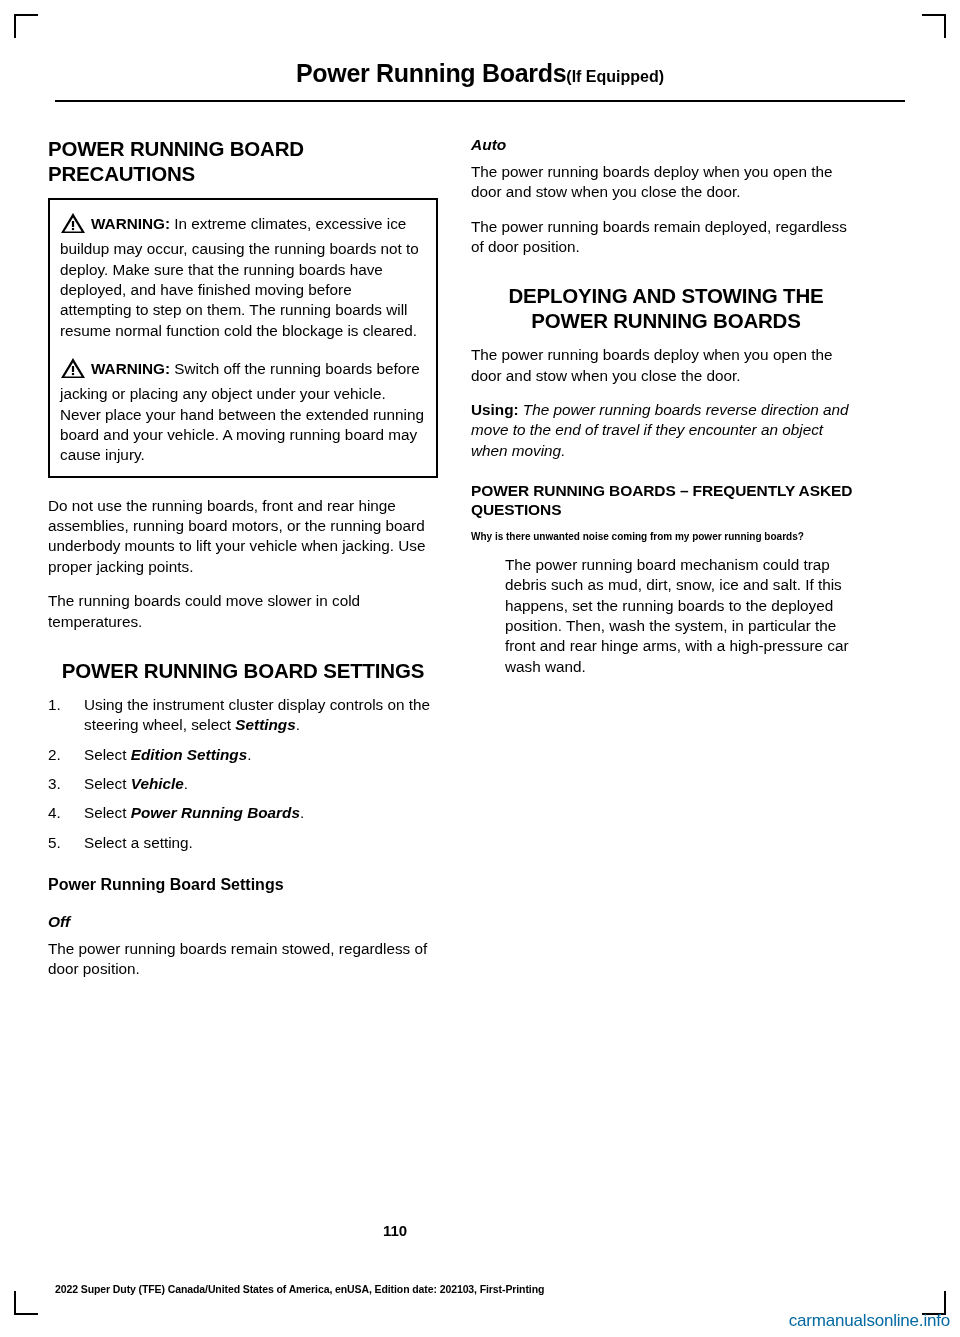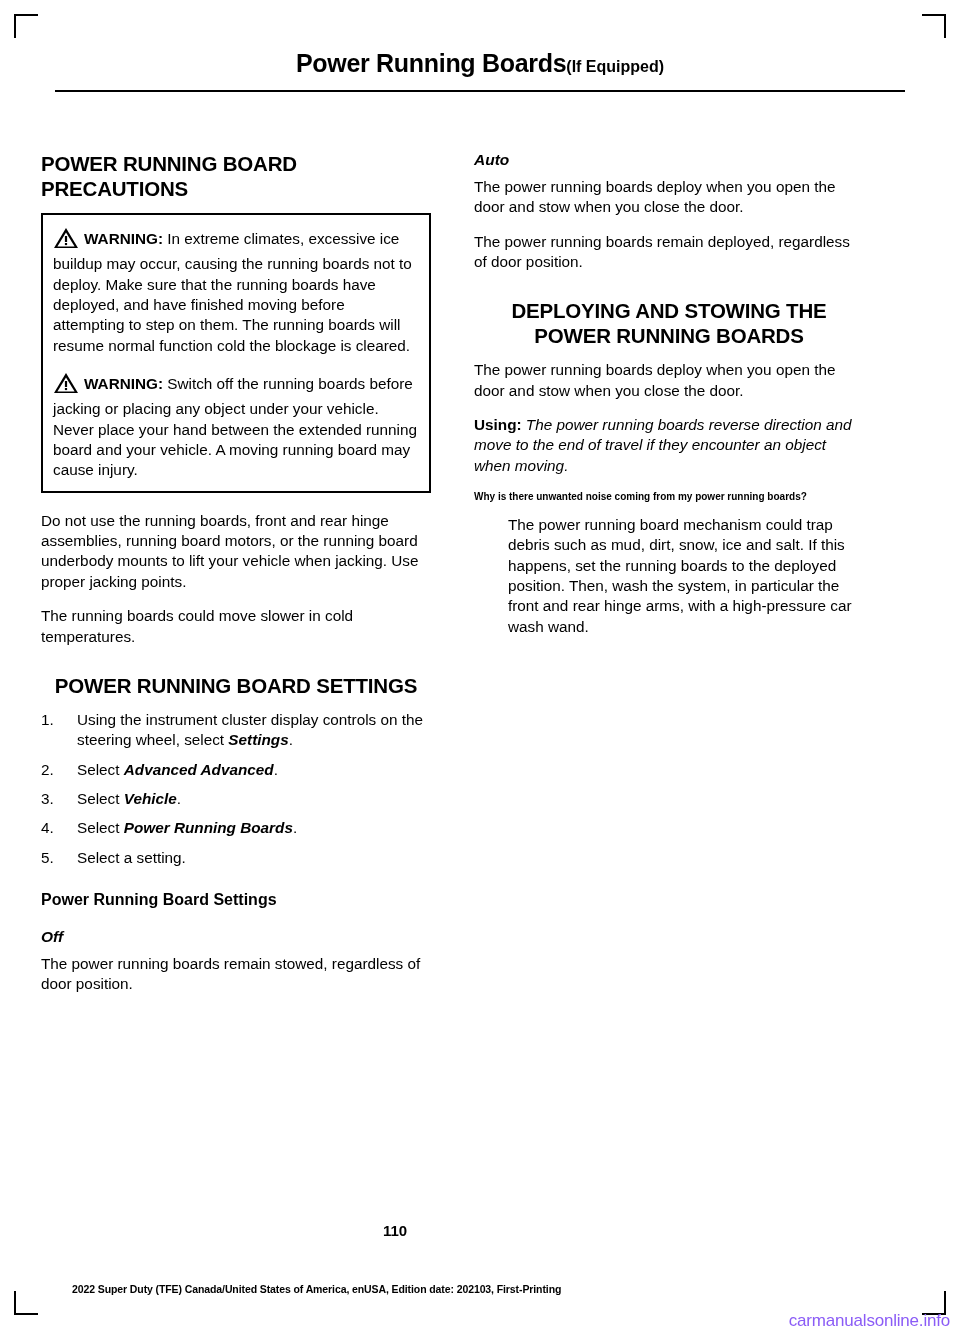--- a/index.html
+++ b/index.html
@@ -26,21 +26,21 @@
     border-width: 0;
   }
   .crop.tl { top: 14px; left: 14px; border-left-width: 2px; border-top-width: 2px; }
   .crop.tr { top: 14px; right: 14px; border-right-width: 2px; border-top-width: 2px; }
   .crop.bl { bottom: 22px; left: 14px; border-left-width: 2px; border-bottom-width: 2px; }
   .crop.br { bottom: 22px; right: 14px; border-right-width: 2px; border-bottom-width: 2px; }
 
   
   .page-header {
     position: absolute;
-    top: 50px;
+    top: 60px;
     left: 55px;
     width: 850px;
   }
   .header-title {
     font-size: 25px;
     font-weight: bold;
     letter-spacing: -0.3px;
     text-align: center;
     line-height: 1.1;
   }
@@ -51,25 +51,24 @@
   }
   .header-rule {
     margin-top: 12px;
     border-bottom: 2.5px solid #000;
   }
 
   
   .columns {
     position: absolute;
     top: 136px;
-    left: 41px;
+    left: 48px;
     width: 850px;
     display: flex;
-    gap: 43px;
-    margin-top: 15px;
+    gap: 33px;
   }
   .col { width: 390px; }
 
   h2.sec {
     font-size: 20.5px;
     font-weight: bold;
     line-height: 1.22;
     margin: 0 0 12px 0;
     letter-spacing: -0.2px;
   }
@@ -170,32 +169,32 @@
     top: 1222px;
     left: 0;
     width: 790px;
     text-align: center;
     font-size: 15px;
     font-weight: bold;
   }
   .footer-line {
     position: absolute;
     top: 1283px;
-    left: 72px;
+    left: 55px;
     font-size: 10.5px;
     font-weight: bold;
     color: #000;
     letter-spacing: -0.1px;
   }
   .watermark {
     position: absolute;
     right: 10px;
     bottom: 6px;
     font-size: 17px;
-    color: #8b5cf6;
+    color: #0369a1;
     letter-spacing: -0.2px;
   }
 </style>
 </head>
 <body>
 
 <div class="crop tl"></div>
 <div class="crop tr"></div>
 <div class="crop bl"></div>
 <div class="crop br"></div>
@@ -240,21 +239,21 @@
     <p class="body">Do not use the running boards, front and rear hinge assemblies, running board motors, or the running board underbody mounts to lift your vehicle when jacking. Use proper jacking points.</p>
     <p class="body">The running boards could move slower in cold temperatures.</p>
 
     <h2 class="sec spaced">POWER RUNNING BOARD SETTINGS</h2>
 
     <ol class="steps">
       <li>
         <span class="num">1.</span><span>Using the instrument cluster display controls on the steering wheel, select </span><b>Settings</b><span>.</span>
       </li>
       <li>
-        <span class="num">2.</span><span>Select </span><b>Advanced Advanced</b><span>.</span>
+        <span class="num">2.</span><span>Select </span><b>Edition Settings</b><span>.</span>
       </li>
       <li>
         <span class="num">3.</span><span>Select </span><b>Vehicle</b><span>.</span>
       </li>
       <li>
         <span class="num">4.</span><span>Select </span><b>Power Running Boards</b><span>.</span>
       </li>
       <li>
         <span class="num">5.</span><span>Select a setting.</span><b></b><span></span>
       </li>
@@ -273,20 +272,21 @@
     <p class="body">The power running boards deploy when you open the door and stow when you close the door.</p>
 
     <p class="body">The power running boards remain deployed, regardless of door position.</p>
 
     <h2 class="sec spaced">DEPLOYING AND STOWING THE POWER RUNNING BOARDS</h2>
     <p class="body">The power running boards deploy when you open the door and stow when you close the door.</p>
 
     <p class="note"><span class="lbl">Using:</span><span class="txt"> The power running boards reverse direction and move to the end of travel if they encounter an object when moving.</span></p>
 
 
+    <div class="caps-head">POWER RUNNING BOARDS – FREQUENTLY ASKED QUESTIONS</div>
 
     <p class="faq-q">Why is there unwanted noise coming from my power running boards?</p>
     <p class="faq-a">The power running board mechanism could trap debris such as mud, dirt, snow, ice and salt. If this happens, set the running boards to the deployed position. Then, wash the system, in particular the front and rear hinge arms, with a high-pressure car wash wand.</p>
 
   </div>
 </div>
 
 <div class="page-number">110</div>
 <div class="footer-line">2022 Super Duty (TFE) Canada/United States of America, enUSA, Edition date: 202103, First-Printing</div>
 <div class="watermark">carmanualsonline.info</div>

